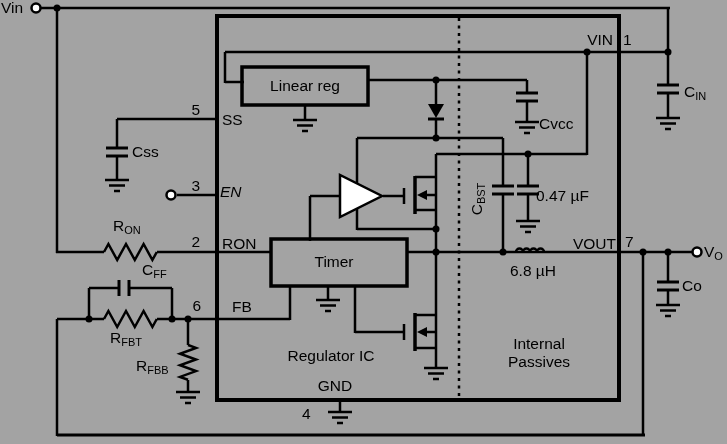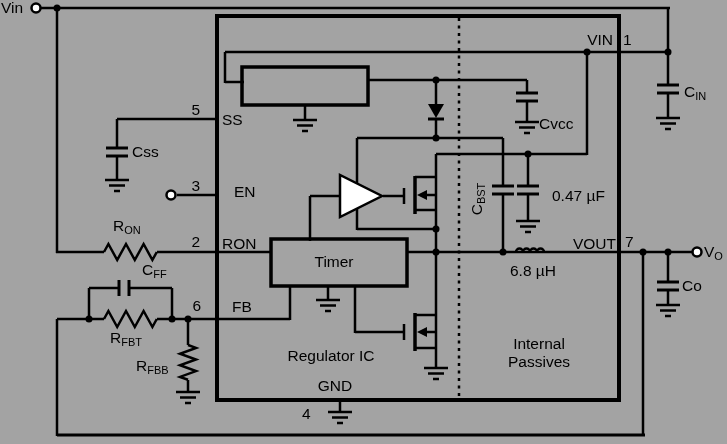--- a/index.html
+++ b/index.html
@@ -221,45 +221,46 @@
       <circle cx="697" cy="252" r="4.5"></circle>
     </g>
   </g>
 </svg>
 
 <div class="lbl" style="left:1px;top:0px;">Vin</div>
 <div class="lbl" style="left:704px;top:244px;"><span>V</span><sub>O</sub></div>
 
 <div class="lbl ralign" style="left:553px;top:32px;width:60px;">VIN</div>
 <div class="lbl" style="left:222px;top:112px;">SS</div>
-<div class="lbl" style="left:234px;top:184px;">EN</div>
+<div class="lbl" style="left:220px;top:184px;font-style:italic;">EN</div>
 <div class="lbl" style="left:222px;top:236px;">RON</div>
 <div class="lbl" style="left:232px;top:299px;">FB</div>
 <div class="lbl ralign" style="left:546px;top:236px;width:70px;">VOUT</div>
 <div class="lbl calign" style="left:307px;top:378px;width:56px;">GND</div>
 
 <div class="lbl" style="left:623px;top:32px;">1</div>
 <div class="lbl ralign" style="left:170px;top:234px;width:30px;">2</div>
 <div class="lbl ralign" style="left:170px;top:178px;width:30px;">3</div>
 <div class="lbl" style="left:302px;top:406px;">4</div>
 <div class="lbl ralign" style="left:170px;top:102px;width:30px;">5</div>
 <div class="lbl ralign" style="left:171px;top:298px;width:30px;">6</div>
 <div class="lbl" style="left:625px;top:234px;">7</div>
 
+<div class="lbl calign" style="left:242px;top:78px;width:126px;">Linear reg</div>
 <div class="lbl calign" style="left:271px;top:254px;width:126px;">Timer</div>
 <div class="lbl calign" style="left:271px;top:348px;width:120px;">Regulator IC</div>
 <div class="lbl calign wrap" style="left:492px;top:335px;width:94px;">Internal Passives</div>
 
 <div class="lbl" style="left:132px;top:144px;">Css</div>
 <div class="lbl" style="left:539px;top:92px;margin-top:24px;">Cvcc</div>
 <div class="lbl" style="left:684px;top:84px;"><span>C</span><sub>IN</sub></div>
 <div class="lbl" style="left:682px;top:278px;">Co</div>
 <div class="lbl" style="left:142px;top:262px;"><span>C</span><sub>FF</sub></div>
 <div class="lbl" style="left:113px;top:218px;"><span>R</span><sub>ON</sub></div>
 <div class="lbl" style="left:110px;top:330px;"><span>R</span><sub>FBT</sub></div>
 <div class="lbl" style="left:136px;top:358px;"><span>R</span><sub>FBB</sub></div>
 <div class="lbl rot" style="left:447px;top:184px;width:60px;height:30px;">
       <span><span>C</span><sub>BST</sub></span>
     </div>
-<div class="lbl" style="left:552px;top:188px;">0.47 µF</div>
+<div class="lbl" style="left:536px;top:188px;">0.47 µF</div>
 <div class="lbl" style="left:510px;top:263px;">6.8 µH</div>
 
 </div>
 
 </body></html>

